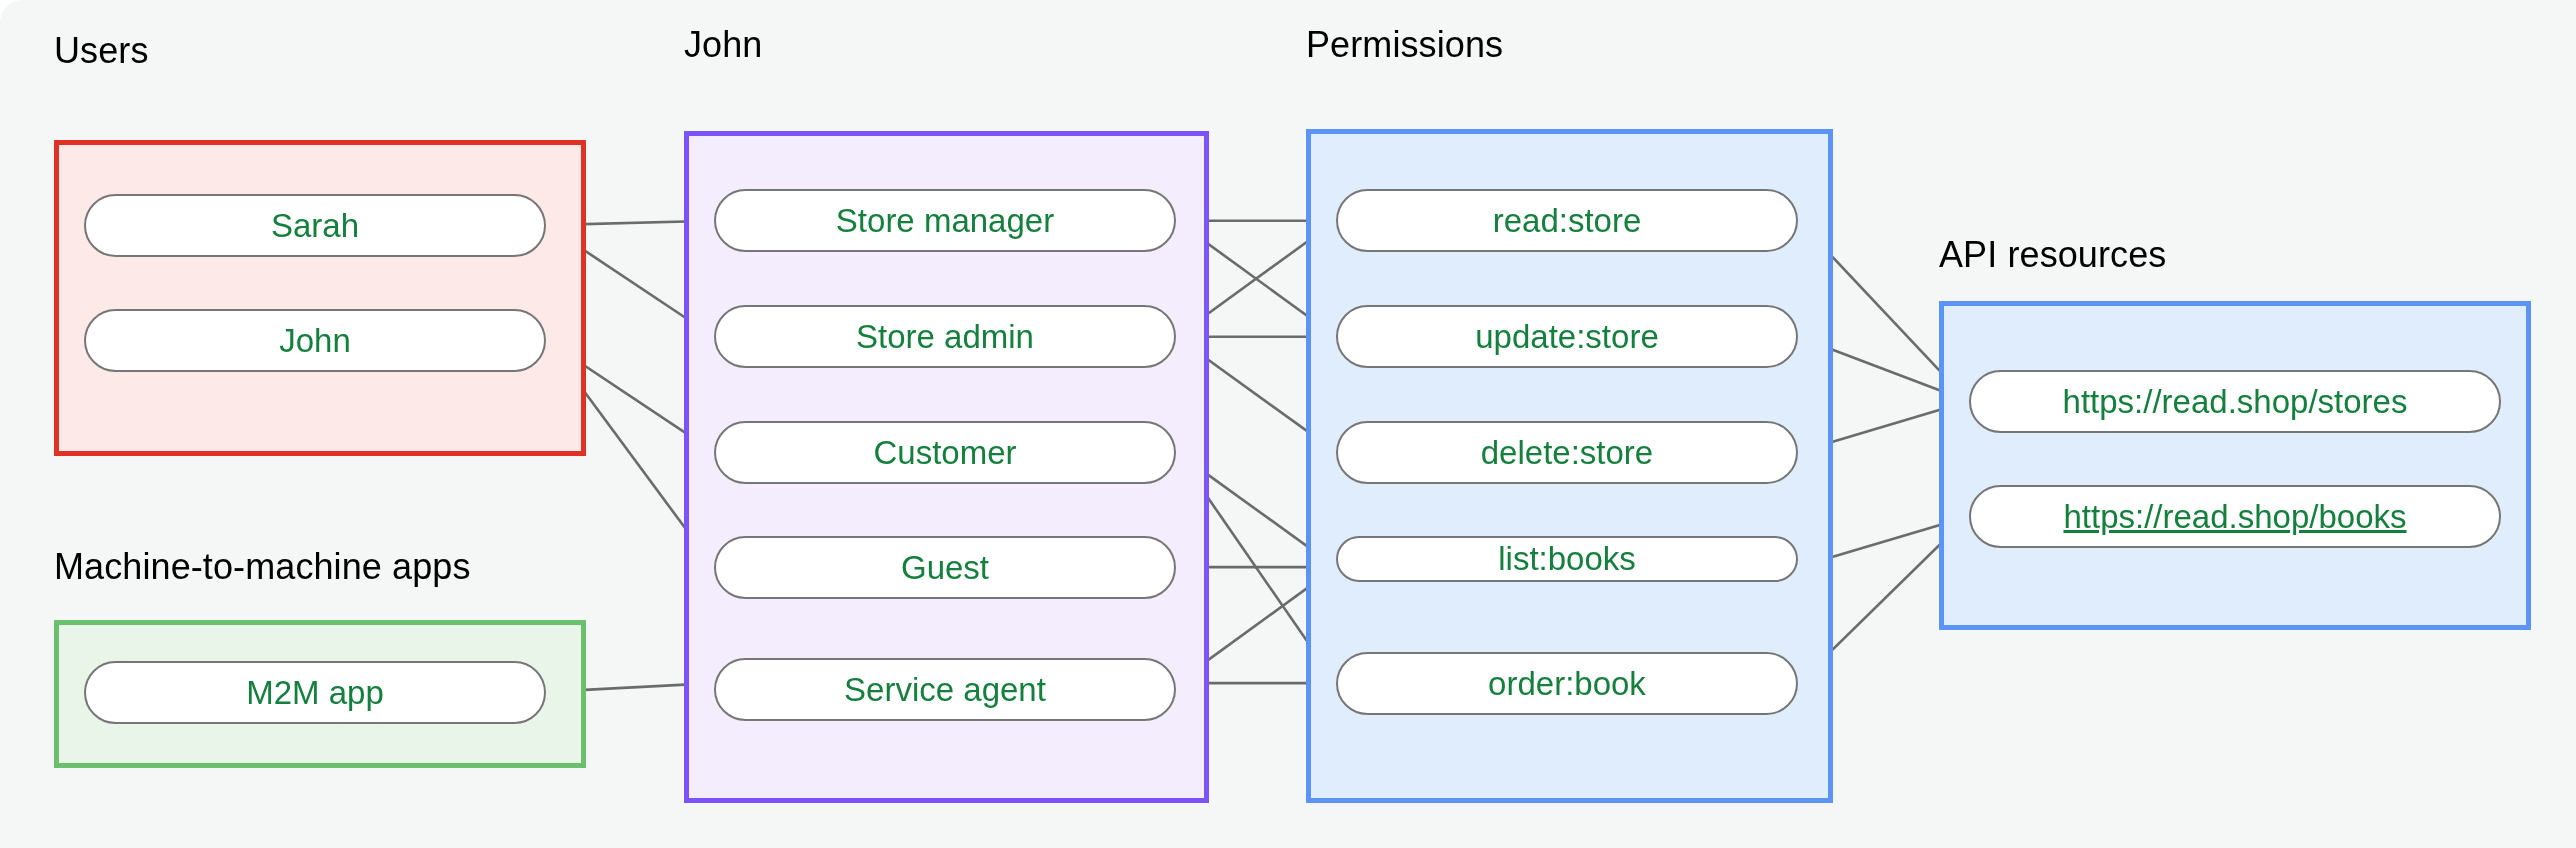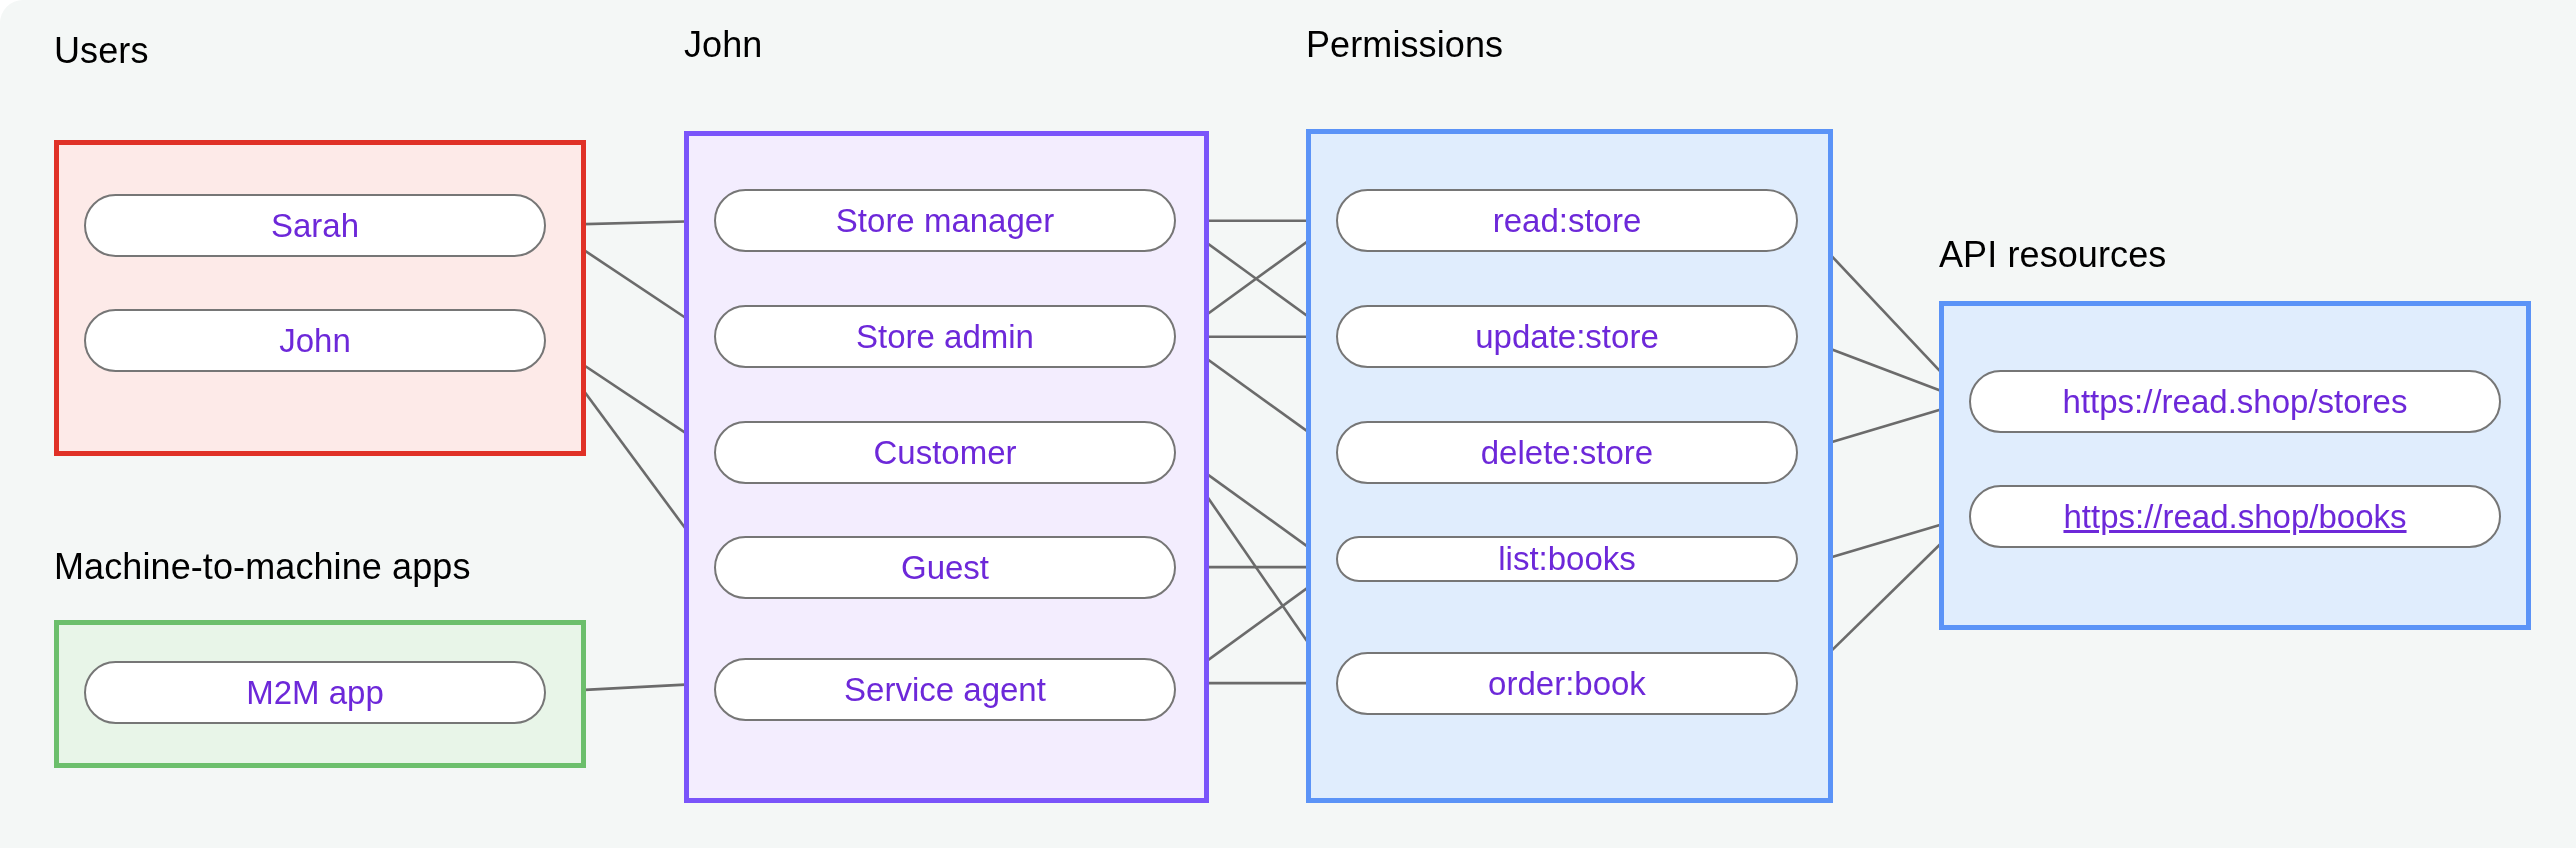--- a/index.html
+++ b/index.html
@@ -36,21 +36,21 @@
   .pill{
     position:absolute;
     box-sizing:border-box;
     background:#ffffff;
     border:2.6px solid #767676;
     border-radius:872px;
     display:flex;
     align-items:center;
     justify-content:center;
     font-size:33px;
-    color:#6d28d9;
+    color:#15803d;
     white-space:nowrap;
   }
 </style>
 </head>
 <body>
 
 <div id="canvas">
   <svg id="edges" viewBox="0 0 2952 972" width="2576" height="848">
       <line x1="626" y1="258" x2="818" y2="253" stroke="#6b6b6b" stroke-width="3"></line>
       <circle cx="818" cy="253" r="11" fill="#6b6b6b"></circle>

